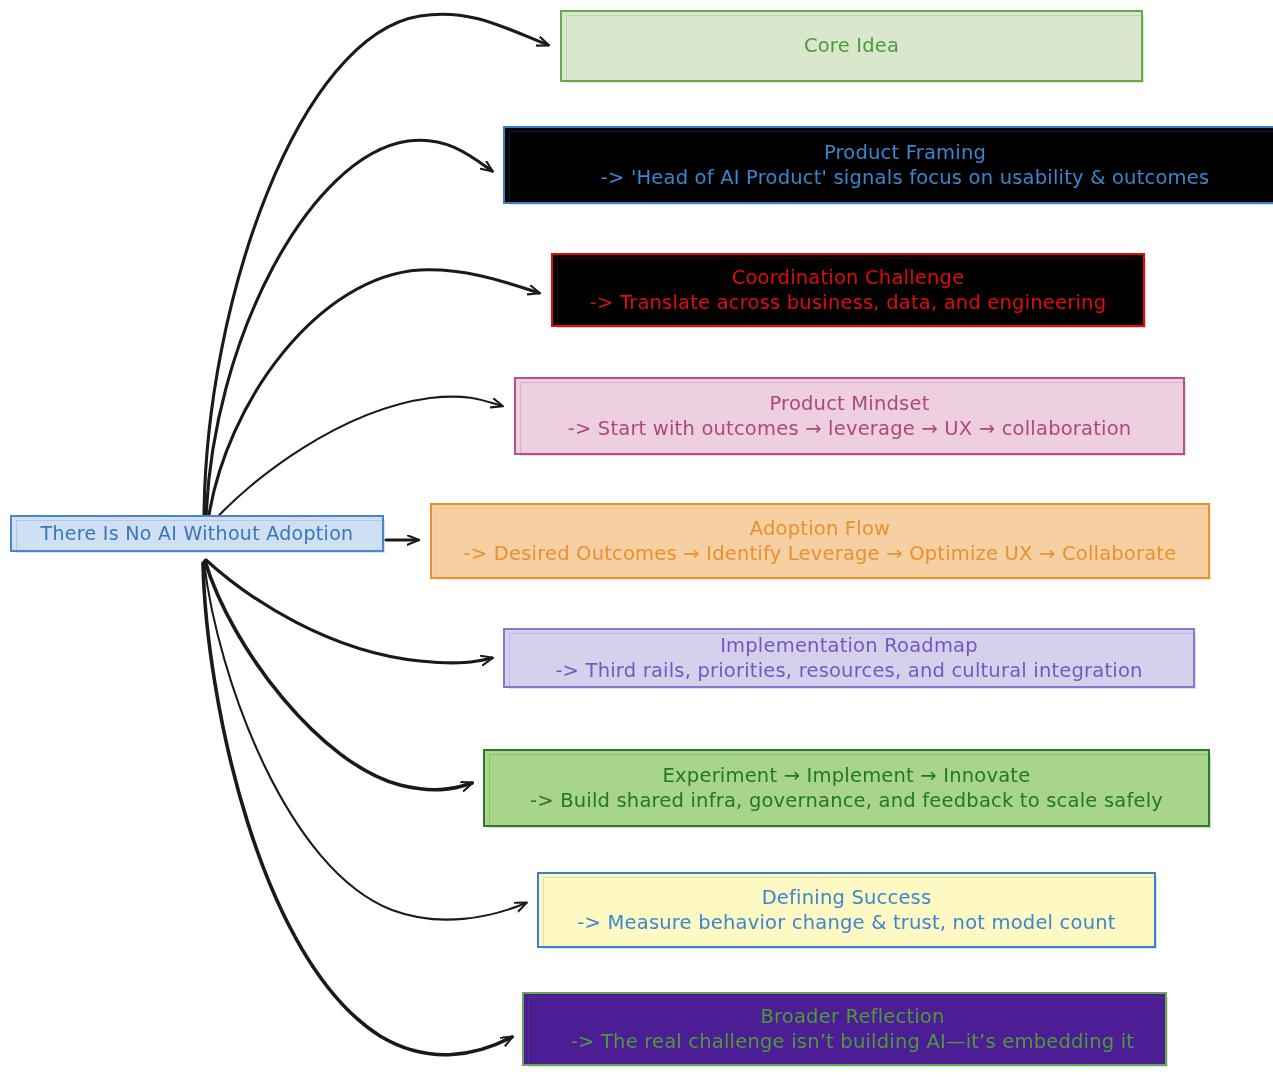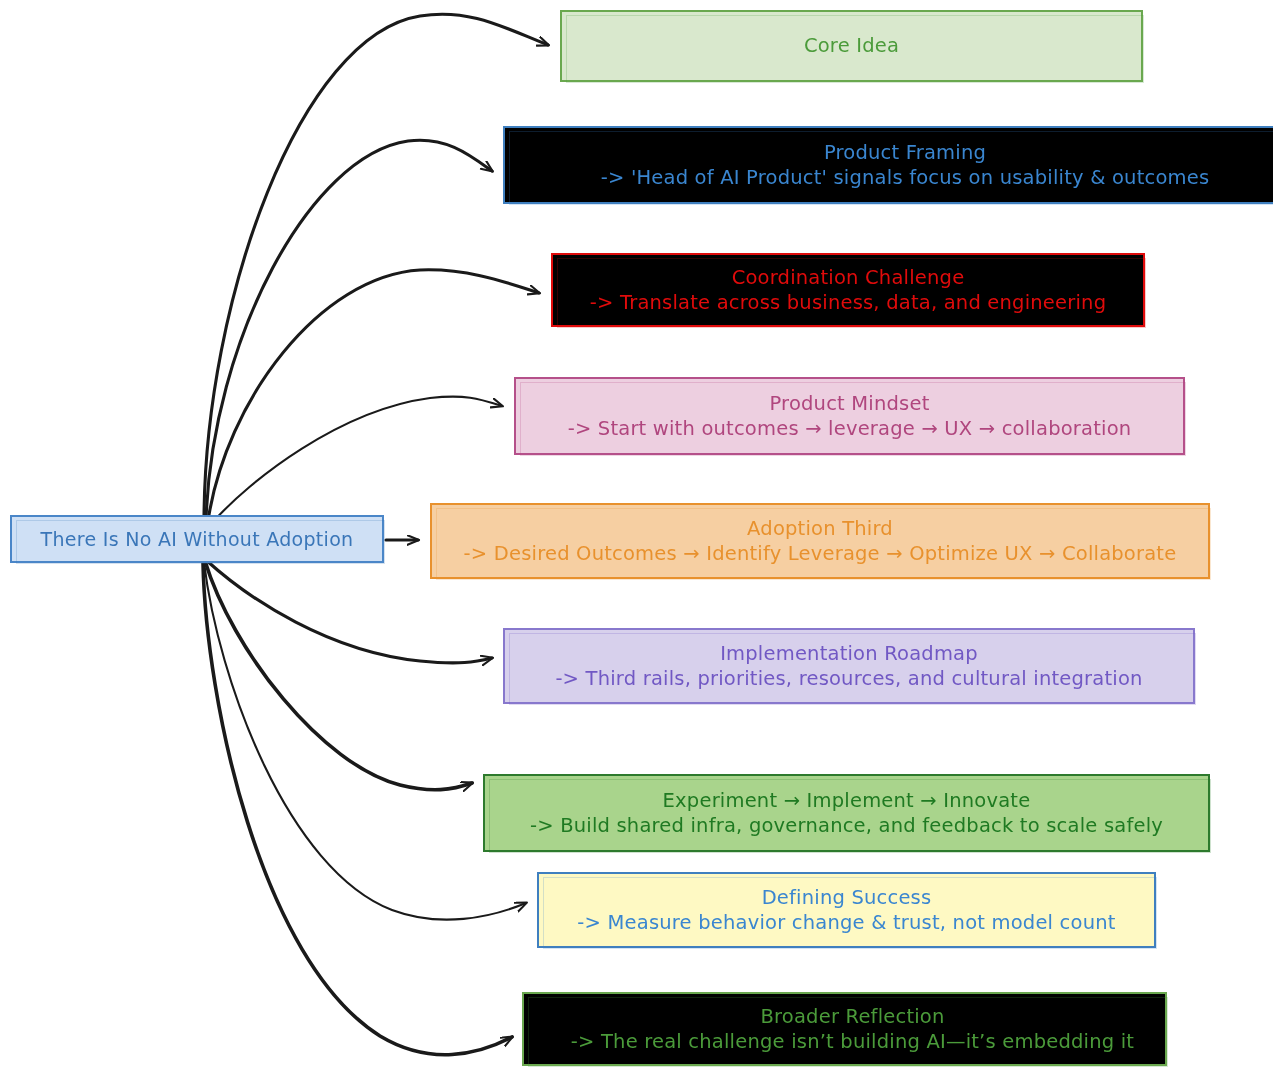--- a/index.html
+++ b/index.html
@@ -94,21 +94,21 @@
       <path d="M206,560 C250,600 330,652 420,661 C460,665 475,662 492,658" stroke-width="3.1"></path>
 
       <path d="M205,561 C232,650 322,765 400,785 C432,793 452,790 472,783" stroke-width="3.6"></path>
 
       <path d="M204,562 C218,680 288,870 392,910 C440,928 490,918 526,903" stroke-width="2.1"></path>
 
       <path d="M203,563 C206,700 260,960 380,1036 C430,1066 478,1055 512,1037" stroke-width="3.6"></path>
     </g>
   </svg>
 
-  <div class="node root" style="left: 10px; top: 515px; width: 374px; height: 48px; border-color: rgb(74, 134, 200); background: rgb(207, 224, 245); color: rgb(58, 118, 184);">
+  <div class="node root" style="left: 10px; top: 515px; width: 374px; height: 37px; border-color: rgb(74, 134, 200); background: rgb(207, 224, 245); color: rgb(58, 118, 184);">
     <span class="title">There Is No AI Without Adoption</span>
   </div>
 
   <div class="node branch" style="left: 560px; top: 10px; width: 583px; height: 72px; border-color: rgb(106, 168, 79); background: rgb(217, 232, 205); color: rgb(75, 155, 58);">
     <span class="title">Core Idea</span>
   </div>
 
   <div class="node branch" style="left: 503px; top: 126px; width: 804px; height: 78px; border-color: rgb(63, 127, 191); background: #000000; color: rgb(58, 134, 208);">
     <span class="title">Product Framing</span>
     <span class="desc">-&gt; 'Head of AI Product' signals focus on usability &amp; outcomes</span>
@@ -118,37 +118,37 @@
     <span class="title">Coordination Challenge</span>
     <span class="desc">-&gt; Translate across business, data, and engineering</span>
   </div>
 
   <div class="node branch" style="left: 514px; top: 377px; width: 671px; height: 78px; border-color: rgb(181, 80, 138); background: rgb(237, 207, 224); color: rgb(176, 70, 126); justify-content: center;">
     <span class="title">Product Mindset</span>
     <span class="desc">-&gt; Start with outcomes → leverage → UX → collaboration</span>
   </div>
 
   <div class="node branch" style="left: 430px; top: 503px; width: 780px; height: 76px; border-color: rgb(232, 145, 45); background: rgb(246, 207, 162); color: rgb(232, 145, 45);">
-    <span class="title">Adoption Third</span>
+    <span class="title">Adoption Flow</span>
     <span class="desc">-&gt; Desired Outcomes → Identify Leverage → Optimize UX → Collaborate</span>
   </div>
 
-  <div class="node branch" style="left: 503px; top: 628px; width: 692px; height: 76px; border-color: rgb(136, 120, 205); background: rgb(215, 208, 236); color: rgb(113, 88, 196);">
+  <div class="node branch" style="left: 503px; top: 628px; width: 692px; height: 60px; border-color: rgb(136, 120, 205); background: rgb(215, 208, 236); color: rgb(113, 88, 196);">
     <span class="title">Implementation Roadmap</span>
     <span class="desc">-&gt; Third rails, priorities, resources, and cultural integration</span>
   </div>
 
-  <div class="node branch" style="left: 483px; top: 749px; width: 727px; height: 78px; border-color: rgb(45, 122, 45); background: rgb(169, 212, 140); color: rgb(31, 122, 34); margin-top: 25px;">
+  <div class="node branch" style="left: 483px; top: 749px; width: 727px; height: 78px; border-color: rgb(45, 122, 45); background: rgb(169, 212, 140); color: rgb(31, 122, 34);">
     <span class="title">Experiment → Implement → Innovate</span>
     <span class="desc">-&gt; Build shared infra, governance, and feedback to scale safely</span>
   </div>
 
   <div class="node branch" style="left: 537px; top: 872px; width: 619px; height: 76px; border-color: rgb(63, 127, 191); background: #fef9c3; color: rgb(58, 134, 208);">
     <span class="title">Defining Success</span>
     <span class="desc">-&gt; Measure behavior change &amp; trust, not model count</span>
   </div>
 
-  <div class="node branch" style="left: 522px; top: 992px; width: 645px; height: 74px; border-color: rgb(106, 168, 79); background: #000000; color: rgb(75, 155, 58); padding-left: 24px;">
+  <div class="node branch" style="left: 522px; top: 992px; width: 645px; height: 74px; border-color: rgb(106, 168, 79); background: #4c1d95; color: rgb(75, 155, 58); padding-left: 24px;">
     <span class="title">Broader Reflection</span>
     <span class="desc">-&gt; The real challenge isn’t building AI—it’s embedding it</span>
   </div>
 
 </div>
 
 </body></html>

